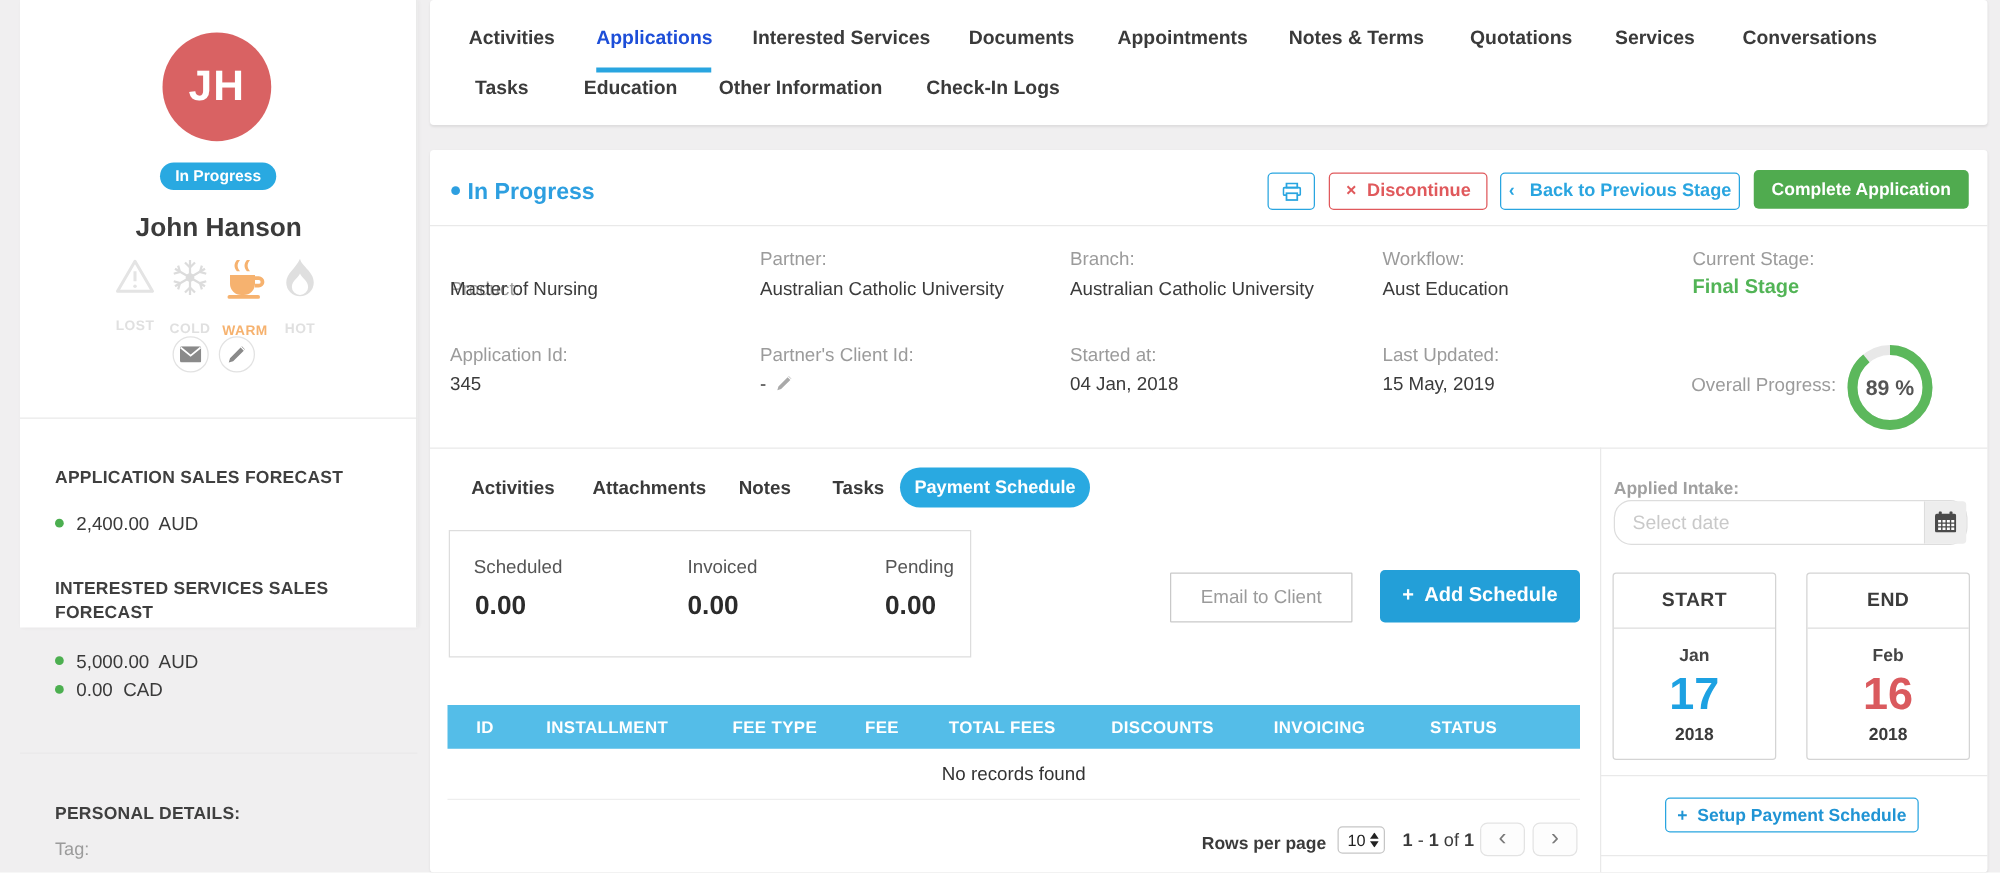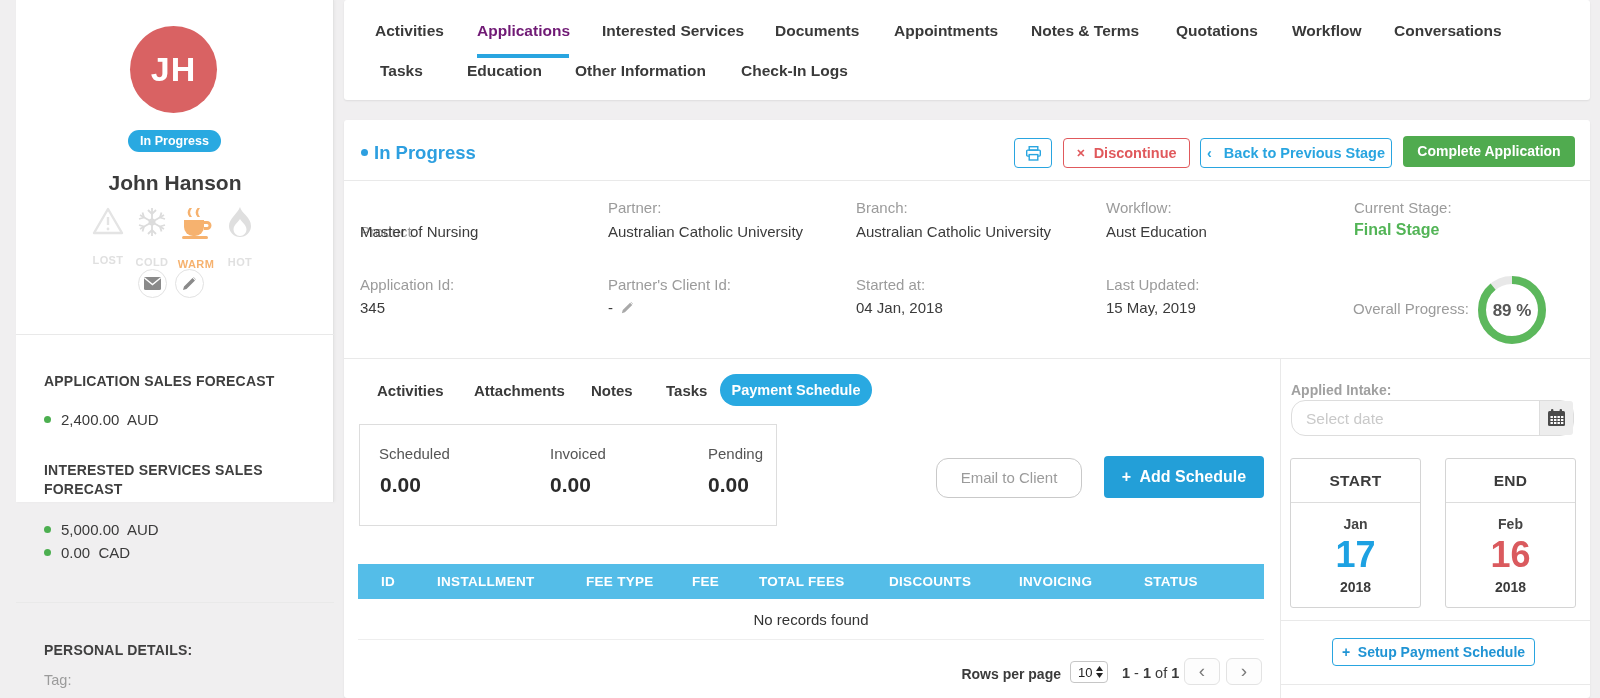--- a/index.html
+++ b/index.html
@@ -18,21 +18,21 @@
   .circbtn { position:absolute; width:29px; height:29px; border:1px solid #e2e2e2; border-radius:50%; background:#fff; }
   .sep { position:absolute; left:0; width:318px; border-top:1px solid #e9e9e9; }
   .sideheading { position:absolute; left:28px; font-size:14px; font-weight:bold; color:#3f3f3f; letter-spacing:.2px; line-height:19px; }
   .fitem { position:absolute; left:28px; font-size:15px; color:#3a3a3a; }
   .fitem .dot { display:inline-block; width:7px; height:7px; border-radius:50%; background:#4caf50; margin-right:10px; vertical-align:2px; }
 
   
   #navcard { left:344px; top:0; width:1246px; height:100px; }
   .nav1 { position:absolute; top:22px; font-size:15.5px; font-weight:bold; color:#3a3a3a; white-space:nowrap; }
   .nav2 { position:absolute; top:62px; font-size:15.5px; font-weight:bold; color:#3a3a3a; white-space:nowrap; }
-  .navactive { color:#701a75; }
+  .navactive { color:#1d4ed8; }
   #navunderline { position:absolute; left:133px; top:54px; width:92px; height:3.5px; background:#29a5e0; }
 
   
   #maincard { left:344px; top:120px; width:1246px; height:578px; }
   #mc-headline { position:absolute; left:17px; top:22px; font-size:18.5px; font-weight:bold; color:#2d9fe0; }
   #mc-headline .dot { display:inline-block; width:7px; height:7px; border-radius:50%; background:#2d9fe0; vertical-align:3px; margin-right:6px; }
   .hdr-sep { position:absolute; left:0; top:60px; width:1246px; border-top:1px solid #e9e9e9; }
   .btn { position:absolute; border-radius:4px; font-weight:bold; text-align:center; }
   #btn-print { left:670px; top:18px; width:38px; height:30px; border:1px solid #29a5e0; }
   #btn-disc { left:719px; top:18px; width:127px; height:30px; border:1px solid #e0595c; color:#e0595c; font-size:14.5px; line-height:28px; }
@@ -42,21 +42,21 @@
   .dvalue { position:absolute; font-size:15px; color:#3b3b3b; }
   .sec-sep { position:absolute; left:0; top:238px; width:1246px; border-top:1px solid #e9e9e9; }
   .vert-sep { position:absolute; left:936px; top:238px; width:1px; height:340px; background:#e9e9e9; }
 
   
   .ptab { position:absolute; top:262px; font-size:15px; font-weight:bold; color:#3a3a3a; }
   #pill { position:absolute; left:376px; top:254px; width:152px; height:32px; background:#29a9e1; border-radius:16px; color:#fff; font-size:14.5px; font-weight:bold; text-align:center; line-height:32px; }
   #sumbox { position:absolute; left:15px; top:304px; width:418px; height:102px; border:1px solid #ddd; }
   .sumlabel { position:absolute; top:20px; font-size:15px; color:#555; }
   .sumval { position:absolute; top:48px; font-size:21px; font-weight:bold; color:#2b2b2b; }
-  #btn-email { position:absolute; left:592px; top:338px; width:146px; height:40px; border:1px solid #c9c9c9; border-radius:12px; color:#9b9b9b; font-size:15px; text-align:center; line-height:38px; }
+  #btn-email { position:absolute; left:592px; top:338px; width:146px; height:40px; border:1px solid #c9c9c9; border-radius:1px; color:#9b9b9b; font-size:15px; text-align:center; line-height:38px; }
   #btn-add { position:absolute; left:760px; top:336px; width:160px; height:42px; background:#239fd8; border-radius:4px; color:#fff; font-size:16px; font-weight:bold; text-align:center; line-height:42px; }
 
   
   #thead { position:absolute; left:14px; top:444px; width:906px; height:35px; background:#54bde8; }
   .th { position:absolute; top:10px; font-size:13.5px; font-weight:bold; color:#fff; letter-spacing:.3px; }
   #tbody { position:absolute; left:14px; top:479px; width:906px; height:41px; border-bottom:1px solid #eee; font-size:15px; color:#333; text-align:center; line-height:41px; }
 
   
   #pag { position:absolute; left:0; top:538px; width:936px; height:40px; }
   #rpp { position:absolute; right:180px; top:8px; font-size:14px; font-weight:bold; color:#3b3b3b; }
@@ -151,21 +151,21 @@
 </div>
 
 <div id="navcard" class="card">
   <span class="nav1" style="left:31px;">Activities</span>
   <span class="nav1 navactive" style="left:133px;">Applications</span>
   <span class="nav1" style="left:258px;">Interested Services</span>
   <span class="nav1" style="left:431px;">Documents</span>
   <span class="nav1" style="left:550px;">Appointments</span>
   <span class="nav1" style="left:687px;">Notes &amp; Terms</span>
   <span class="nav1" style="left:832px;">Quotations</span>
-  <span class="nav1" style="left:948px;">Workflow</span>
+  <span class="nav1" style="left:948px;">Services</span>
   <span class="nav1" style="left:1050px;">Conversations</span>
   <div id="navunderline"></div>
   <span class="nav2" style="left:36px;">Tasks</span>
   <span class="nav2" style="left:123px;">Education</span>
   <span class="nav2" style="left:231px;">Other Information</span>
   <span class="nav2" style="left:397px;">Check-In Logs</span>
 </div>
 
 <div id="maincard" class="card">
   <div id="mc-headline"><span class="dot"></span>In Progress</div>

